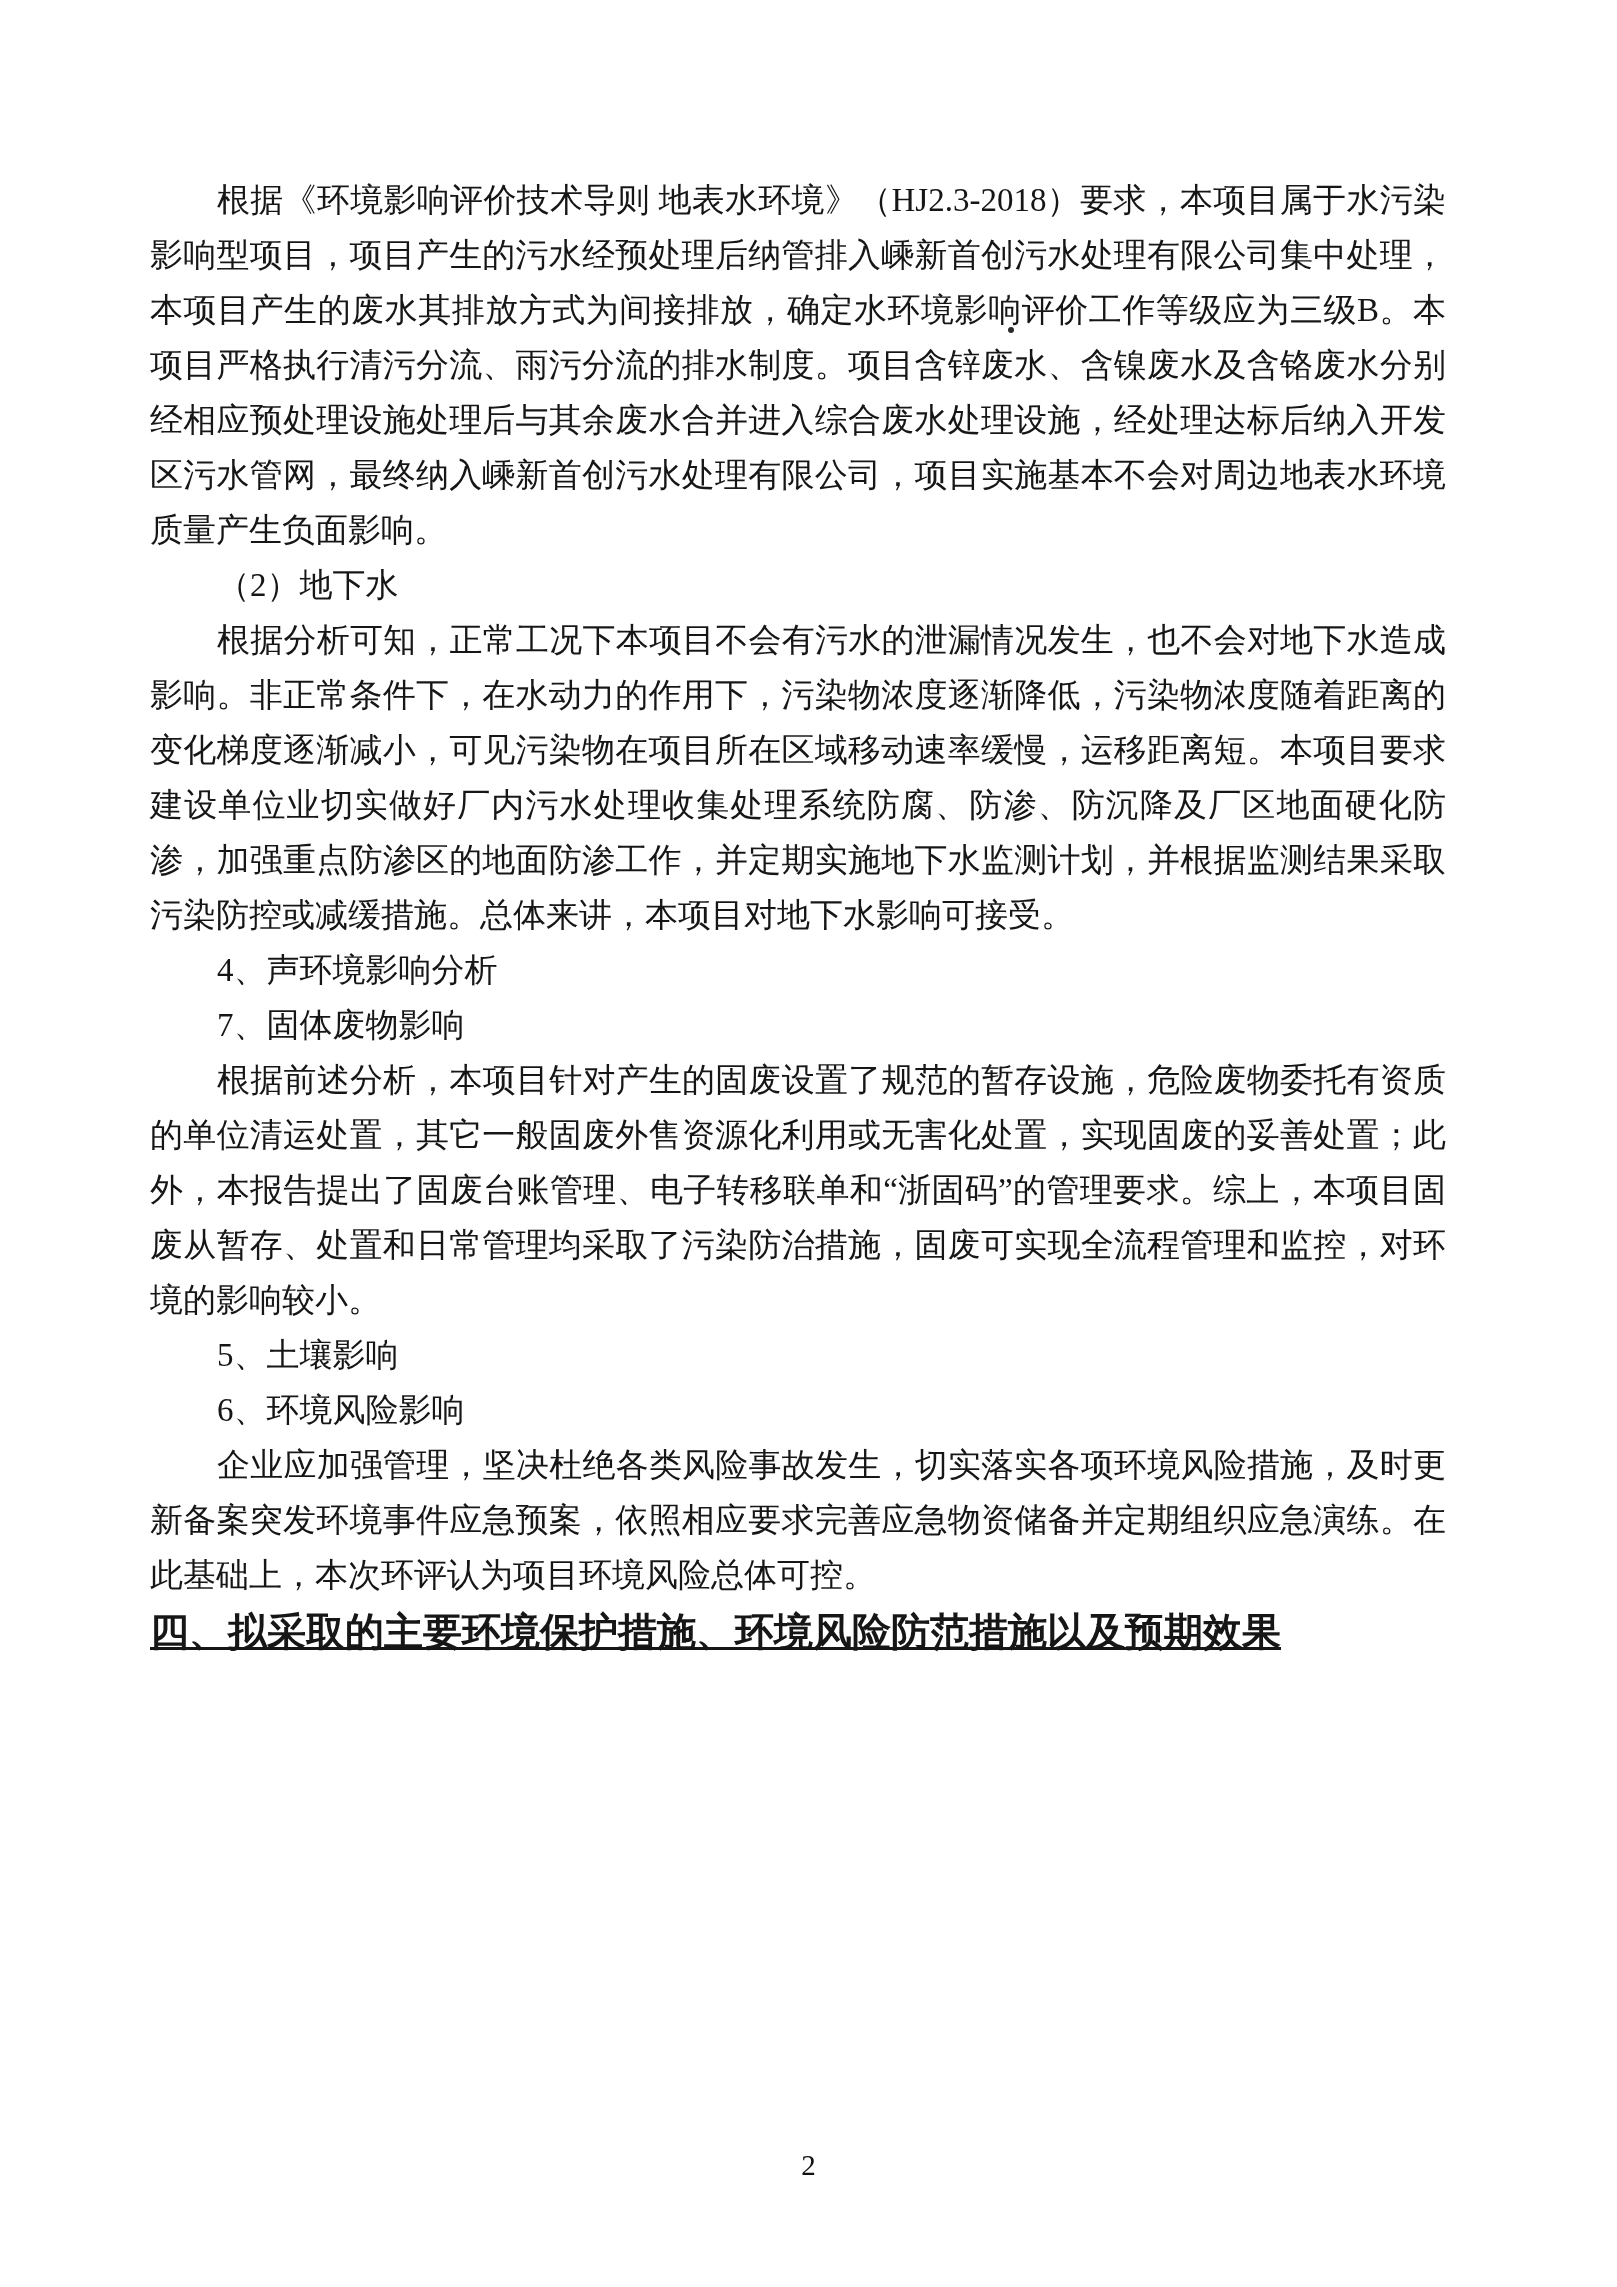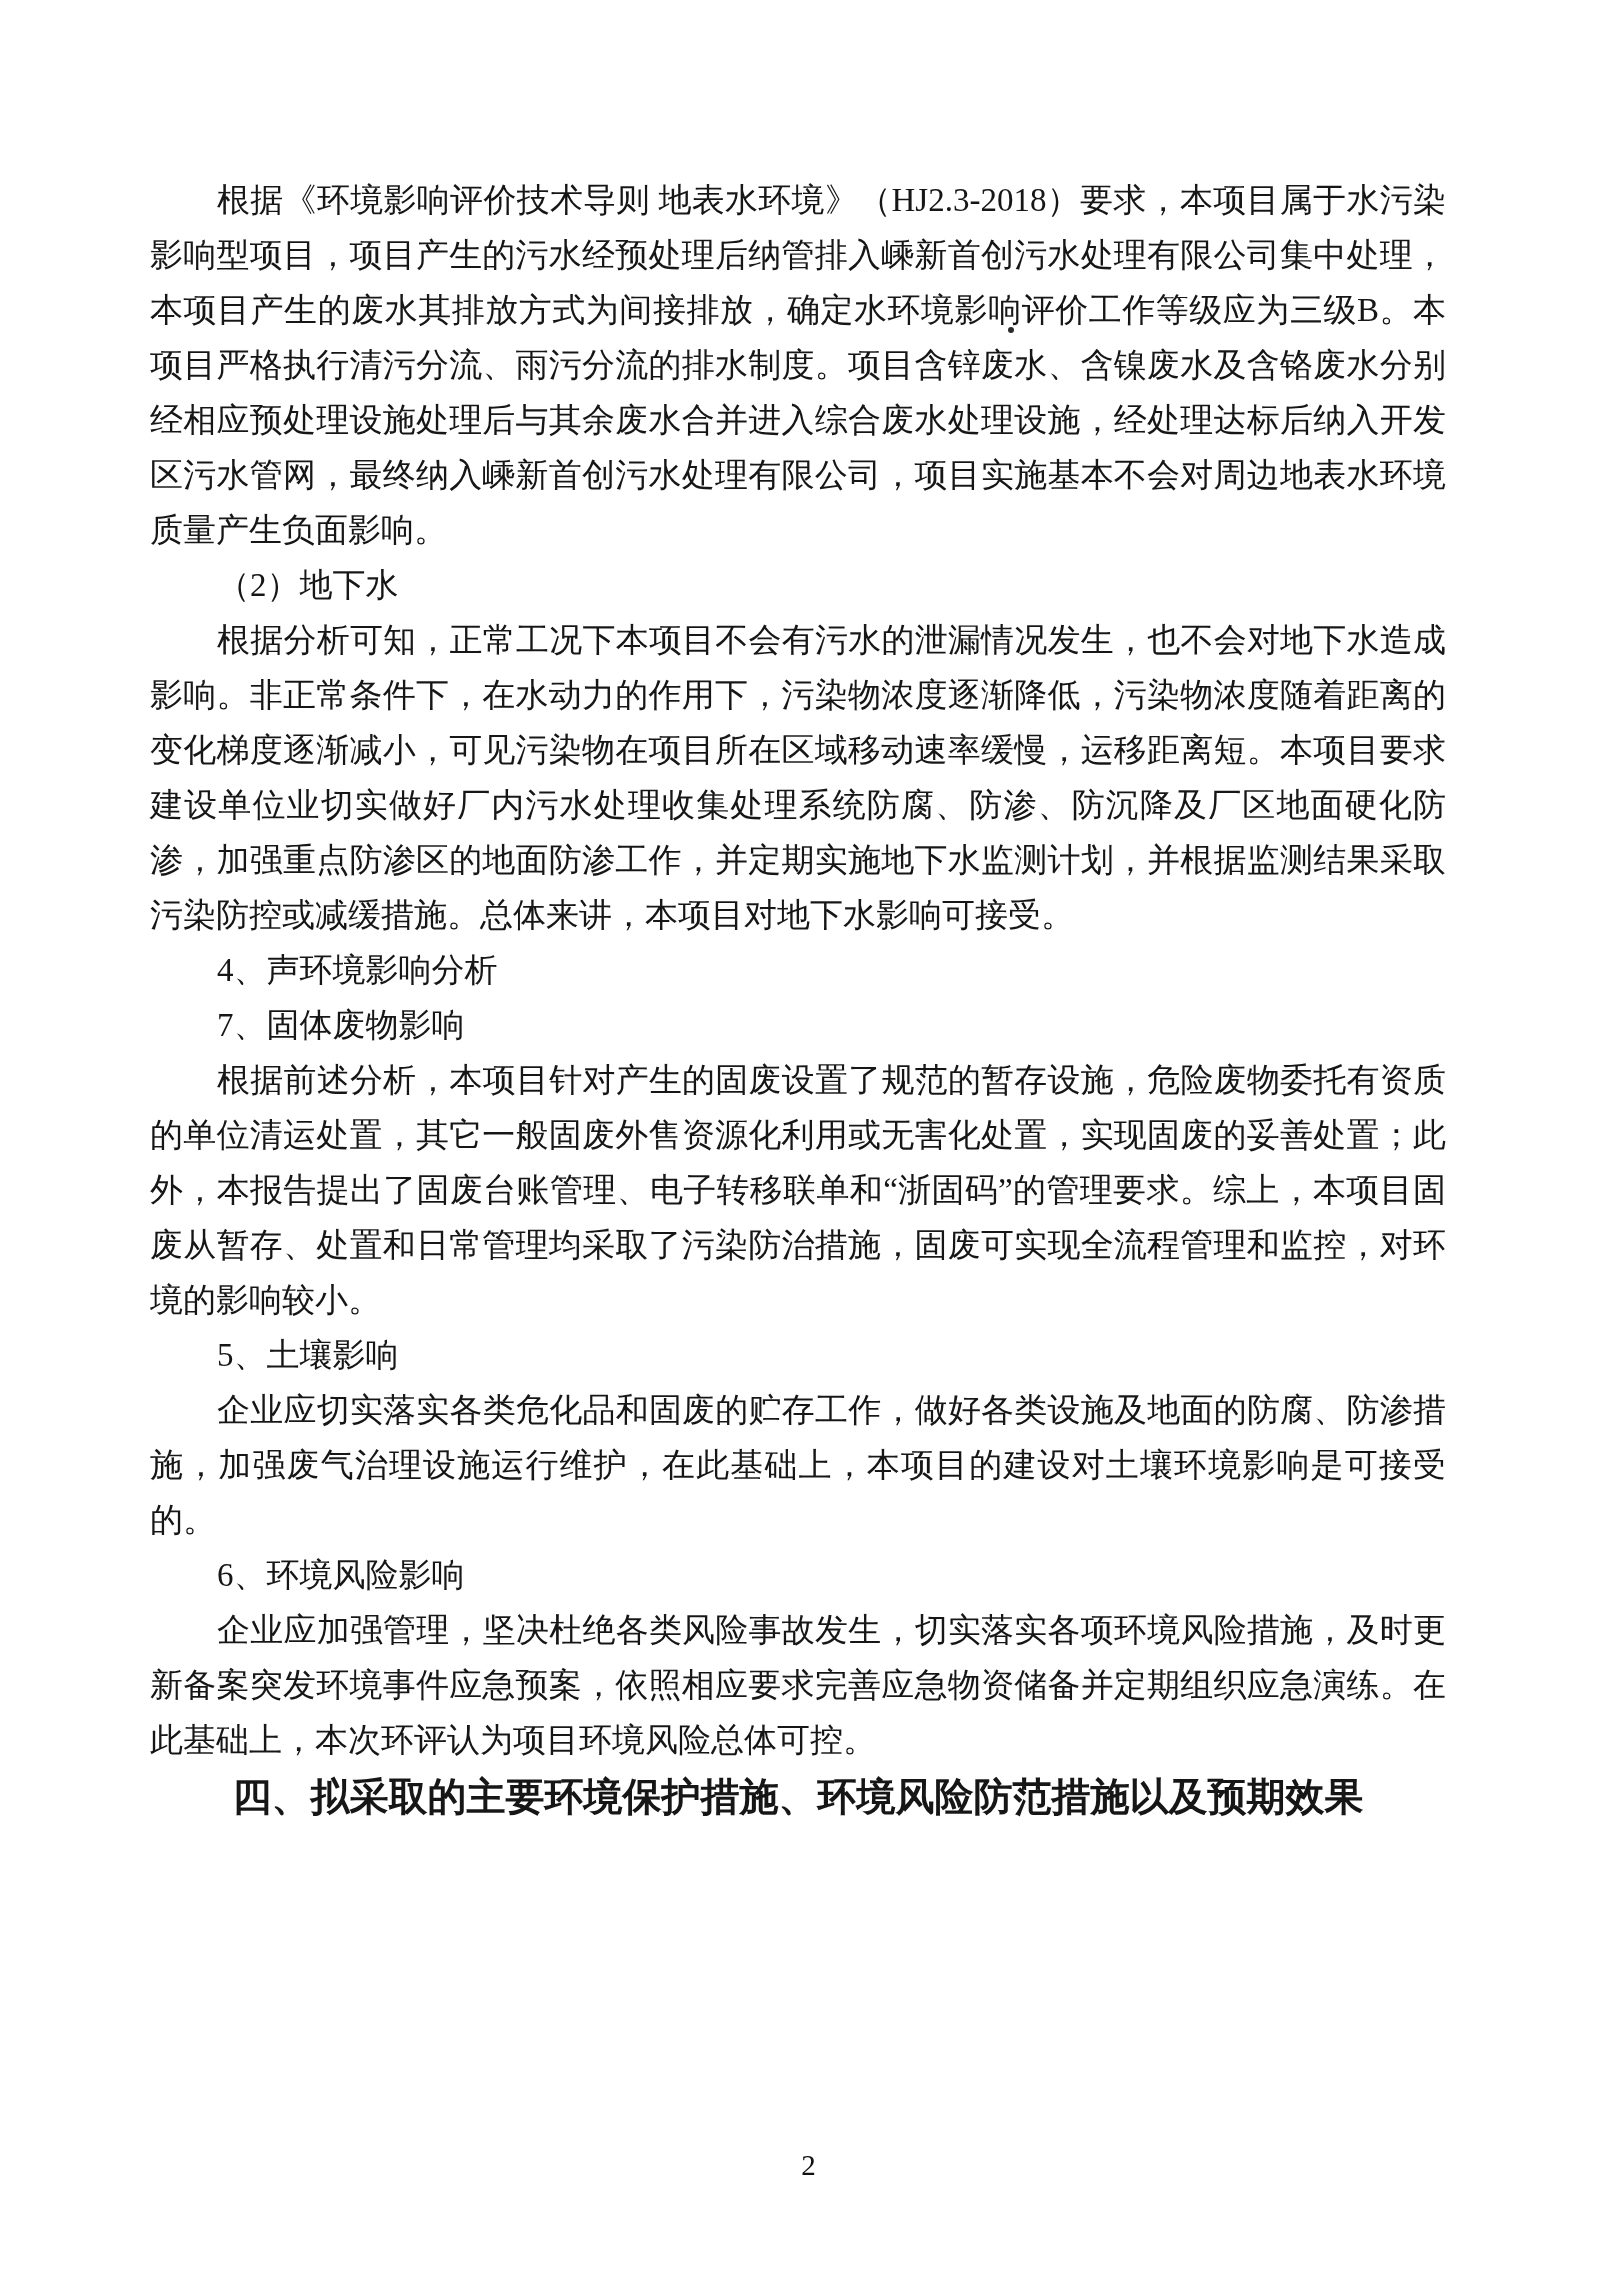--- a/index.html
+++ b/index.html
@@ -23,23 +23,24 @@
     margin: 0;
     font-size: 33px;
     line-height: 55px;
     text-align: justify;
     word-break: break-all;
   }
   .para.indent { text-indent: 67px; }
   .para.heading {
     font-size: 39px;
     font-weight: bold;
-    text-align: center;
+    text-align: left;
     text-indent: 0;
     line-height: 57px;
+    text-decoration: underline;
   }
   .page-number {
     position: absolute;
     left: 0;
     right: 0;
     top: 2148px;
     text-align: center;
     font-size: 29px;
     line-height: 35px;
     color: #111;
@@ -59,21 +60,20 @@
 <body>
 
 <div class="doc-page">
   <p class="para indent">根据《环境影响评价技术导则 地表水环境》（HJ2.3-2018）要求，本项目属于水污染影响型项目，项目产生的污水经预处理后纳管排入嵊新首创污水处理有限公司集中处理，本项目产生的废水其排放方式为间接排放，确定水环境影响评价工作等级应为三级B。本项目严格执行清污分流、雨污分流的排水制度。项目含锌废水、含镍废水及含铬废水分别经相应预处理设施处理后与其余废水合并进入综合废水处理设施，经处理达标后纳入开发区污水管网，最终纳入嵊新首创污水处理有限公司，项目实施基本不会对周边地表水环境质量产生负面影响。</p>
   <p class="para indent">（2）地下水</p>
   <p class="para indent">根据分析可知，正常工况下本项目不会有污水的泄漏情况发生，也不会对地下水造成影响。非正常条件下，在水动力的作用下，污染物浓度逐渐降低，污染物浓度随着距离的变化梯度逐渐减小，可见污染物在项目所在区域移动速率缓慢，运移距离短。本项目要求建设单位业切实做好厂内污水处理收集处理系统防腐、防渗、防沉降及厂区地面硬化防渗，加强重点防渗区的地面防渗工作，并定期实施地下水监测计划，并根据监测结果采取污染防控或减缓措施。总体来讲，本项目对地下水影响可接受。</p>
   <p class="para indent">4、声环境影响分析</p>
   <p class="para indent">7、固体废物影响</p>
   <p class="para indent">根据前述分析，本项目针对产生的固废设置了规范的暂存设施，危险废物委托有资质的单位清运处置，其它一般固废外售资源化利用或无害化处置，实现固废的妥善处置；此外，本报告提出了固废台账管理、电子转移联单和“浙固码”的管理要求。综上，本项目固废从暂存、处置和日常管理均采取了污染防治措施，固废可实现全流程管理和监控，对环境的影响较小。</p>
   <p class="para indent">5、土壤影响</p>
-  <p class="para indent">企业应切实落实各类危化品和固废的贮存工作，做好各类设施及地面的防腐、防渗措施，加强废气治理设施运行维护，在此基础上，本项目的建设对土壤环境影响是可接受的。</p>
   <p class="para indent">6、环境风险影响</p>
   <p class="para indent">企业应加强管理，坚决杜绝各类风险事故发生，切实落实各项环境风险措施，及时更新备案突发环境事件应急预案，依照相应要求完善应急物资储备并定期组织应急演练。在此基础上，本次环评认为项目环境风险总体可控。</p>
   <p class="para heading">四、拟采取的主要环境保护措施、环境风险防范措施以及预期效果</p>
 </div>
 
 <div class="stray-dot"></div>
 
 <div class="page-number">2</div>
 
 

